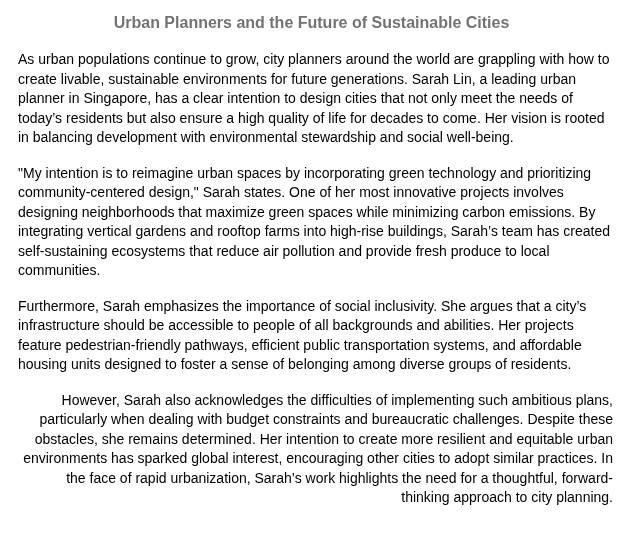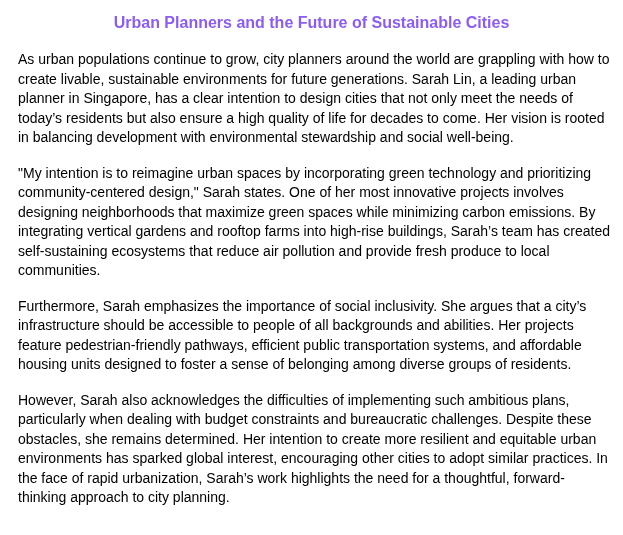--- a/index.html
+++ b/index.html
@@ -19,28 +19,29 @@
     line-height: 19.5px;
     color: #000000;
     overflow: hidden;
   }
   .title {
     font-size: 16px;
     line-height: 22px;
     font-weight: 700;
     text-align: center;
     margin: 0 0 16px 0;
-    color: #8b5cf6;
+    color: #737373;
   }
   .para {
     margin: 0 0 16px 8px;
     text-align: left;
   }
   .para:last-child {
     margin-bottom: 0;
+    text-align: right;
   }
 </style>
 </head>
 <body>
 
 <div class="page">
   <h1 class="title">Urban Planners and the Future of Sustainable Cities</h1>
   <p class="para">As urban populations continue to grow, city planners around the world are grappling with how to create livable, sustainable environments for future generations. Sarah Lin, a leading urban planner in Singapore, has a clear intention to design cities that not only meet the needs of today’s residents but also ensure a high quality of life for decades to come. Her vision is rooted in balancing development with environmental stewardship and social well-being.</p>
   <p class="para">"My intention is to reimagine urban spaces by incorporating green technology and prioritizing community-centered design," Sarah states. One of her most innovative projects involves designing neighborhoods that maximize green spaces while minimizing carbon emissions. By integrating vertical gardens and rooftop farms into high-rise buildings, Sarah’s team has created self-sustaining ecosystems that reduce air pollution and provide fresh produce to local communities.</p>
   <p class="para">Furthermore, Sarah emphasizes the importance of social inclusivity. She argues that a city’s infrastructure should be accessible to people of all backgrounds and abilities. Her projects feature pedestrian-friendly pathways, efficient public transportation systems, and affordable housing units designed to foster a sense of belonging among diverse groups of residents.</p>

